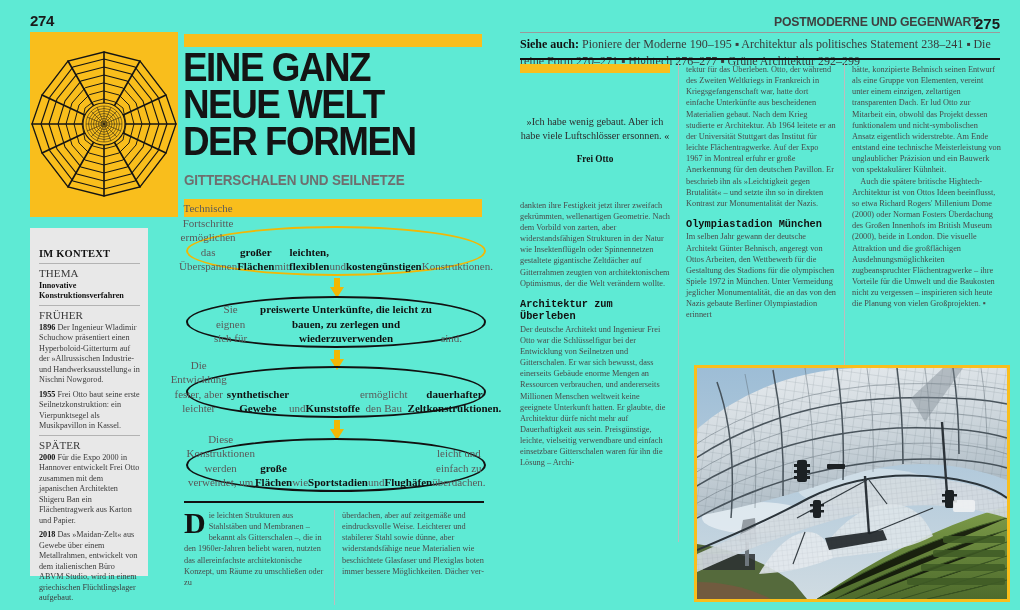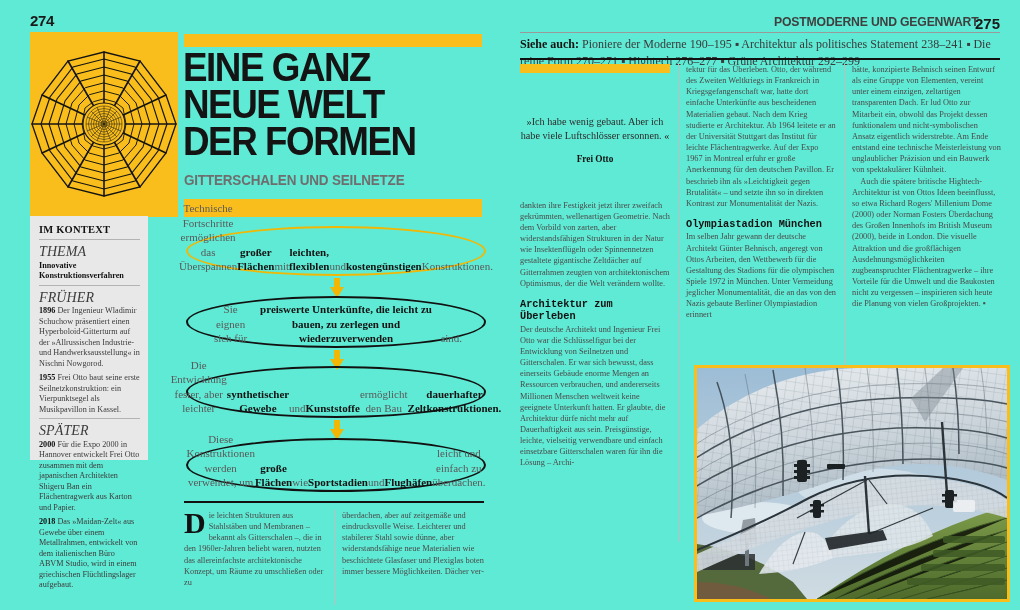--- a/index.html
+++ b/index.html
@@ -51,35 +51,34 @@
   .subtitle {
     position: absolute; left: 184px; top: 172px;
     font-family: "Liberation Sans", sans-serif;
     font-weight: 700; font-size: 14.5px; letter-spacing: -0.2px;
     color: #6e6e6e;
     transform: scaleX(0.93); transform-origin: left top;
   }
 
   
   .kontext {
-    position: absolute; left: 30px; top: 216px;
-    width: 118px; height: 244px;
+    position: absolute; left: 30px; top: 228px;
+    width: 118px; height: 348px;
     background: #e8e8e8;
-    padding: 8px 8px 8px 9px;
+    padding: 20px 8px 8px 9px;
   }
   .kontext h2 {
     font-family: "Liberation Serif", serif;
     font-weight: 700; font-size: 10.5px; letter-spacing: 0.2px;
     color: #111; margin-bottom: 4px;
   }
   .k-rule { height: 1px; background: #b3b3b3; margin: 3px 0 3px 0; }
   .k-label {
-    font-size: 14px; color: #3b3b3b; letter-spacing: .1px;
+    font-size: 11px; color: #3b3b3b; letter-spacing: .1px;
     line-height: 1.25;
-    font-style: italic;
   }
   .k-strongline { font-size: 8.2px; font-weight: 700; color: #111; line-height: 1.3; }
   .k-para { font-size: 8.2px; color: #3b3b3b; line-height: 1.28; margin-top: 4px; text-align: left; }
   .k-para b { color: #111; }
 
   
   .flow { position: absolute; left: 186px; top: 226px; width: 300px; height: 266px; }
   .oval {
     position: absolute; left: 0; width: 300px;
     display: flex; align-items: flex-end; justify-content: center;

